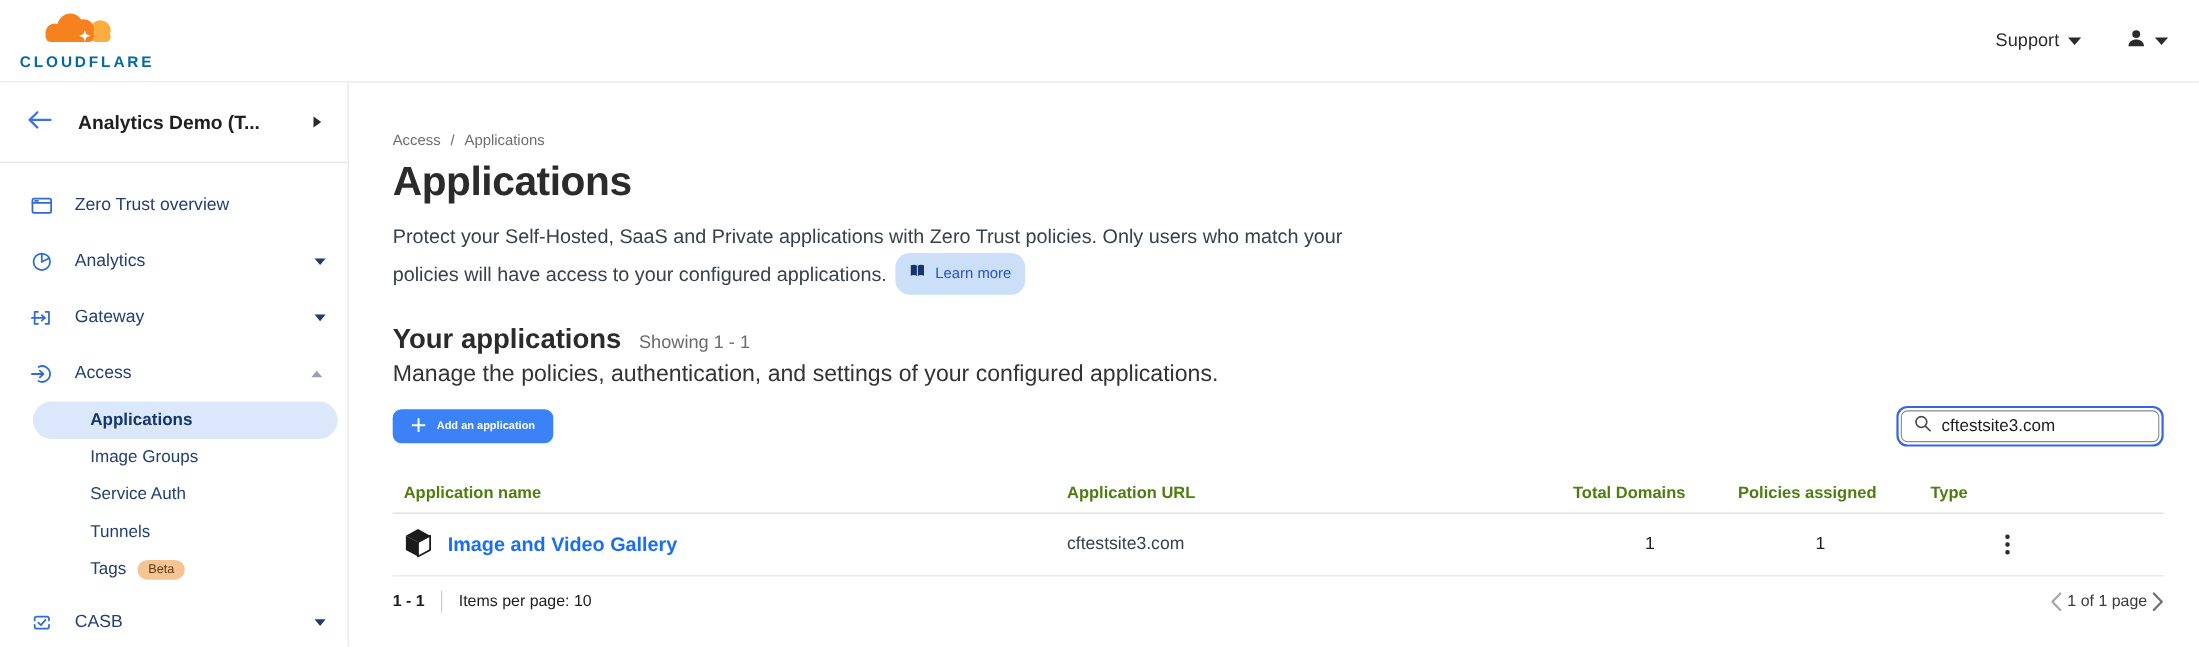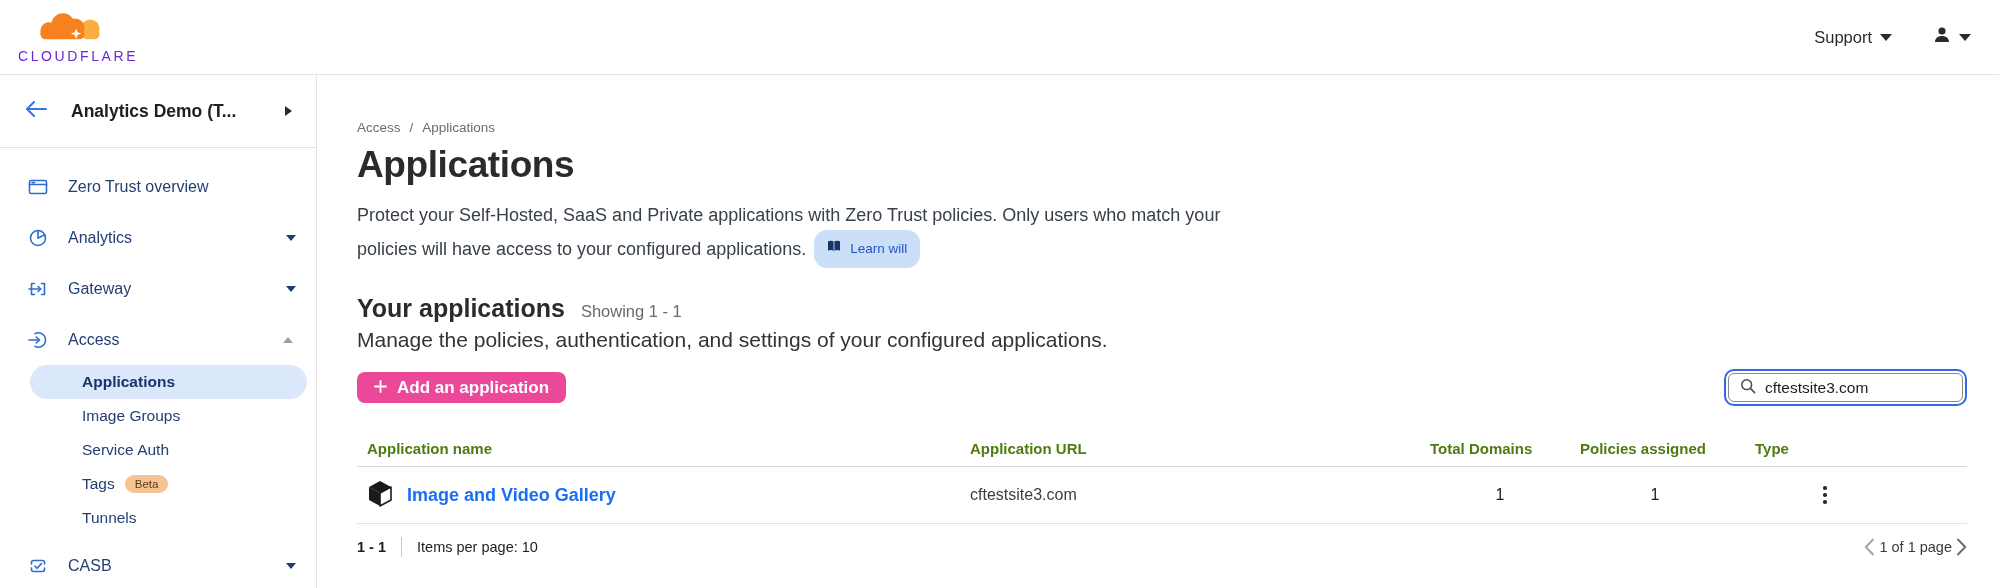--- a/index.html
+++ b/index.html
@@ -9,21 +9,21 @@
     background:#fff; color:#1d1d1d;
     font-family:"Liberation Sans", sans-serif;
   }
 
   
   .topbar {
     height:75px; display:flex; align-items:center; justify-content:space-between;
     padding:0 28px 0 18px; border-bottom:1px solid #e3e3e3; background:#fff;
   }
   .logo { display:flex; flex-direction:column; align-items:center; gap:1px; cursor:pointer; }
-  .logo-word { font-size:14px; font-weight:normal; letter-spacing:2.6px; color:#6d28d9; }
+  .logo-word { font-size:14px; font-weight:bold; letter-spacing:2.6px; color:#0369a1; }
   .topbar-right { display:flex; align-items:center; gap:40px; }
   .support { display:flex; align-items:center; gap:8px; font-size:16.5px; color:#2b2b2b; cursor:pointer; }
   .caret { width:0; height:0; border-left:6px solid transparent; border-right:6px solid transparent; border-top:7px solid #2b2b2b; }
   .user-menu { display:flex; align-items:center; gap:7px; cursor:pointer; }
 
   
   .layout { display:flex; height:513px; }
   .sidebar { width:317px; flex-shrink:0; border-right:1px solid #e3e3e3; background:#fff; }
   .main { flex:1; padding:0 32px 0 40px; }
 
@@ -63,22 +63,22 @@
     background:#cbdff8; color:#2553c7; font-size:13.5px; padding:4px 13px; border-radius:13px; cursor:pointer;
   }
   .section-head { margin-top:26px; display:flex; align-items:baseline; gap:16px; }
   .section-title { font-size:25px; font-weight:bold; color:#2b2b2b; }
   .showing { font-size:16.5px; color:#6a6a6a; }
   .section-sub { margin-top:5px; font-size:21px; color:#333; }
 
   .toolbar { margin-top:17px; display:flex; align-items:center; justify-content:space-between; }
   .add-btn {
     display:flex; align-items:center; gap:10px; height:31px; padding:0 17px;
-    background:#ec4899; color:#fff; border:none; border-radius:8px;
-    font-family:inherit; font-size:17px; font-weight:bold; cursor:pointer;
+    background:#3b82f6; color:#fff; border:none; border-radius:8px;
+    font-family:inherit; font-size:10px; font-weight:bold; cursor:pointer;
   }
   .search-wrap { border:2px solid #3566e8; border-radius:10px; padding:2px; background:#fff; }
   .search-box {
     width:235px; height:29px; display:flex; align-items:center; gap:9px; padding:0 11px;
     border:1.5px solid #8a8a8a; border-radius:6px; background:#fff;
   }
   .search-box input {
     flex:1; min-width:0; border:none; outline:none; padding:0; background:transparent;
     font-family:inherit; font-size:15.5px; color:#1d1d1d;
   }
@@ -214,25 +214,25 @@
       <div class="subnav-item active">
         <span>Applications</span>
       </div>
       <div class="subnav-item">
         <span>Image Groups</span>
       </div>
       <div class="subnav-item">
         <span>Service Auth</span>
       </div>
       <div class="subnav-item">
+        <span>Tunnels</span>
+      </div>
+      <div class="subnav-item">
         <span>Tags</span>
         <span class="beta-badge">Beta</span>
-      </div>
-      <div class="subnav-item">
-        <span>Tunnels</span>
       </div>
 
       <div class="nav-item casb">
         <span class="nav-icon">
           <svg width="20" height="20" viewBox="0 0 20 20" fill="none" stroke="currentColor" stroke-width="1.6" stroke-linecap="round" stroke-linejoin="round">
             <path d="M16.5 8 V6.5 a2 2 0 0 0 -2 -2 H5.5 a2 2 0 0 0 -2 2 V8"></path>
             <path d="M3.5 12 v1.5 a2 2 0 0 0 2 2 h9 a2 2 0 0 0 2 -2 V12"></path>
             <path d="M6.8 10 L9.2 12.3 L13.4 7.6"></path>
           </svg>
         </span>
@@ -250,21 +250,21 @@
       <span>Applications</span>
     </div>
 
     <h1 class="page-title">Applications</h1>
 
     <p class="page-desc"><span>Protect your Self-Hosted, SaaS and Private applications with Zero Trust policies. Only users who match your policies will have access to your configured applications.</span><span class="learn-more">
           <span><svg width="15" height="13" viewBox="0 0 15 13" fill="#17356b">
               <path d="M1 1.2 C3.3 .4 5.3 .5 7 1.8 C8.7 .5 10.7 .4 13 1.2 L13 10.6 C10.7 9.8 8.7 9.9 7 11.2 C5.3 9.9 3.3 9.8 1 10.6 Z"></path>
               <path d="M7 2 V11" stroke="#cbdff8" stroke-width="0.9"></path>
             </svg></span>
-          <span>Learn will</span>
+          <span>Learn more</span>
         </span></p>
 
     <div class="section-head">
       <span class="section-title">Your applications</span>
       <span class="showing">Showing 1 - 1</span>
     </div>
     <div class="section-sub">Manage the policies, authentication, and settings of your configured applications.</div>
 
     <div class="toolbar">
       <button class="add-btn">

